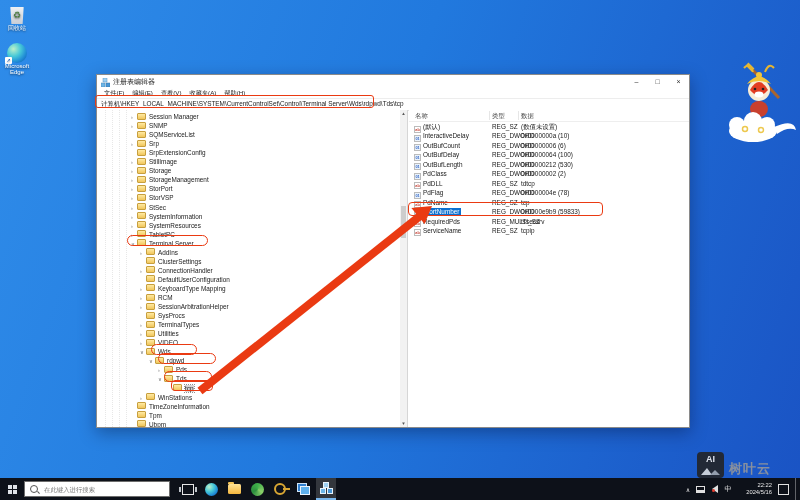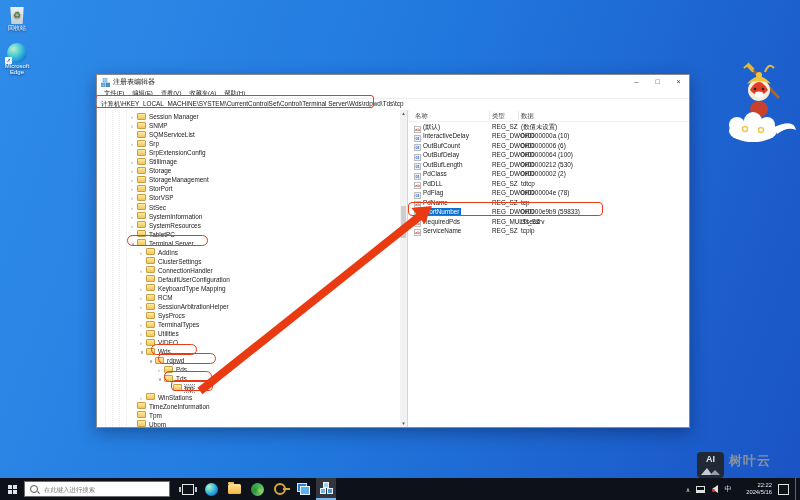--- a/index.html
+++ b/index.html
@@ -47,21 +47,21 @@
   .vicon{display:inline-block;width:7px;height:7px;margin-right:2px;vertical-align:-1.5px;border:0.5px solid #bbb;background:#fff;font-size:3.8px;line-height:7px;text-align:center;font-weight:bold;box-sizing:border-box;}
   .vicon.sz,.vicon.multi{color:#c23a2e;} .vicon.dword{color:#2f62c2;background:#eaf3fc;}
   .sel-name{background:#0b6fd0;color:#fff;padding:0 2px;}
 
   
   .ann{position:absolute;border:1.6px solid #ea3a12;pointer-events:none;box-sizing:border-box;}
   .oval{border-radius:8px;}
   .arrow-overlay{position:absolute;left:0;top:0;pointer-events:none;}
 
   
-  .watermark{position:absolute;left:697px;top:452px;display:flex;align-items:flex-start;opacity:.95;}
+  .watermark{position:absolute;left:697px;top:452px;display:flex;align-items:flex-end;opacity:.95;}
   .wm-logo{width:27px;height:26px;background:#23272f;border-radius:4px;text-align:center;position:relative;}
   .wm-ai{font-size:9px;font-weight:bold;color:#e8eaed;line-height:14px;}
   .wm-brand{margin-left:5px;font-size:13px;font-weight:bold;color:#8d939d;letter-spacing:1px;}
 
   
   .taskbar{position:absolute;left:0;bottom:0;width:800px;height:22px;background:#0d1119;display:flex;align-items:center;}
   .start-btn{width:24px;height:22px;display:flex;align-items:center;justify-content:center;}
   .winlogo{display:grid;grid-template-columns:4px 4px;grid-gap:1px;}
   .winlogo span{width:4px;height:4px;background:#dfe3e8;}
   .search-box{width:146px;height:16px;background:#fff;border:1px solid #6d6d6d;display:flex;align-items:center;box-sizing:border-box;}

